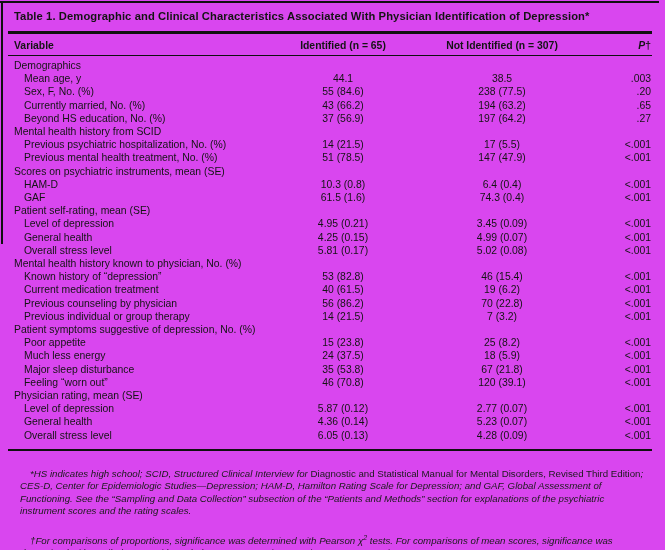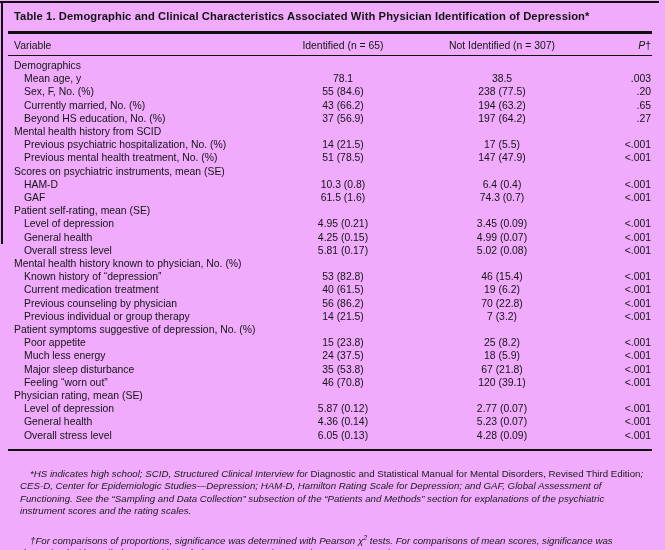--- a/index.html
+++ b/index.html
@@ -1,20 +1,20 @@
 <!DOCTYPE html>
 <html><head>
 <meta charset="utf-8">
 <style>
   html, body { margin: 0; padding: 0; background: #e8e8e8; }
   .page {
     position: relative;
     width: 665px;
     height: 550px;
-    background: #f0abfc;
+    background: #d946ef;
     font-family: "Liberation Sans", sans-serif;
     color: #141414;
     overflow: hidden;
     box-sizing: border-box;
   }
   .frame-top  { position: absolute; top: 1px; left: 0; width: 659px; height: 2px; background: #101010; }
   .frame-left { position: absolute; top: 1px; left: 1px; width: 2px; height: 243px; background: #101010; }
   .inner { position: relative; padding: 10px 13px 0 8px; }
   .title {
     font-size: 11.2px;
@@ -23,21 +23,21 @@
     letter-spacing: 0.1px;
     white-space: nowrap;
   }
   .rule-thick { height: 3px; background: #101010; margin-top: 9px; }
   table { width: 644px; border-collapse: collapse; table-layout: fixed; }
   col.w-var { width: 270px; }
   col.w-id  { width: 130px; }
   col.w-nid { width: 188px; }
   col.w-p   { width: 56px;  }
   thead th {
-    font-weight: normal;
+    font-weight: bold;
     font-size: 10.4px;
     vertical-align: bottom;
     padding: 6px 0 4px 0;
     border-bottom: 1.2px solid #101010;
     white-space: nowrap;
   }
   th.c-var, td.c-var { text-align: left; padding-left: 6px; }
   .c-id, .c-nid { text-align: center; }
   .c-p { text-align: right; padding-right: 1px; }
   thead th i { font-style: italic; }
@@ -89,21 +89,21 @@
       </thead>
       <tbody>
           <tr>
             <td class="c-var">Demographics</td>
             <td class="c-id"></td>
             <td class="c-nid"></td>
             <td class="c-p"></td>
           </tr>
           <tr>
             <td class="c-var ind">Mean age, y</td>
-            <td class="c-id">78.1</td>
+            <td class="c-id">44.1</td>
             <td class="c-nid">38.5</td>
             <td class="c-p">.003</td>
           </tr>
           <tr>
             <td class="c-var ind">Sex, F, No. (%)</td>
             <td class="c-id">55 (84.6)</td>
             <td class="c-nid">238 (77.5)</td>
             <td class="c-p">.20</td>
           </tr>
           <tr>
@@ -144,21 +144,21 @@
           </tr>
           <tr>
             <td class="c-var ind">HAM-D</td>
             <td class="c-id">10.3 (0.8)</td>
             <td class="c-nid">6.4 (0.4)</td>
             <td class="c-p">&lt;.001</td>
           </tr>
           <tr>
             <td class="c-var ind">GAF</td>
             <td class="c-id">61.5 (1.6)</td>
-            <td class="c-nid">74.3 (0.7)</td>
+            <td class="c-nid">74.3 (0.4)</td>
             <td class="c-p">&lt;.001</td>
           </tr>
           <tr>
             <td class="c-var">Patient self-rating, mean (SE)</td>
             <td class="c-id"></td>
             <td class="c-nid"></td>
             <td class="c-p"></td>
           </tr>
           <tr>
             <td class="c-var ind">Level of depression</td>

